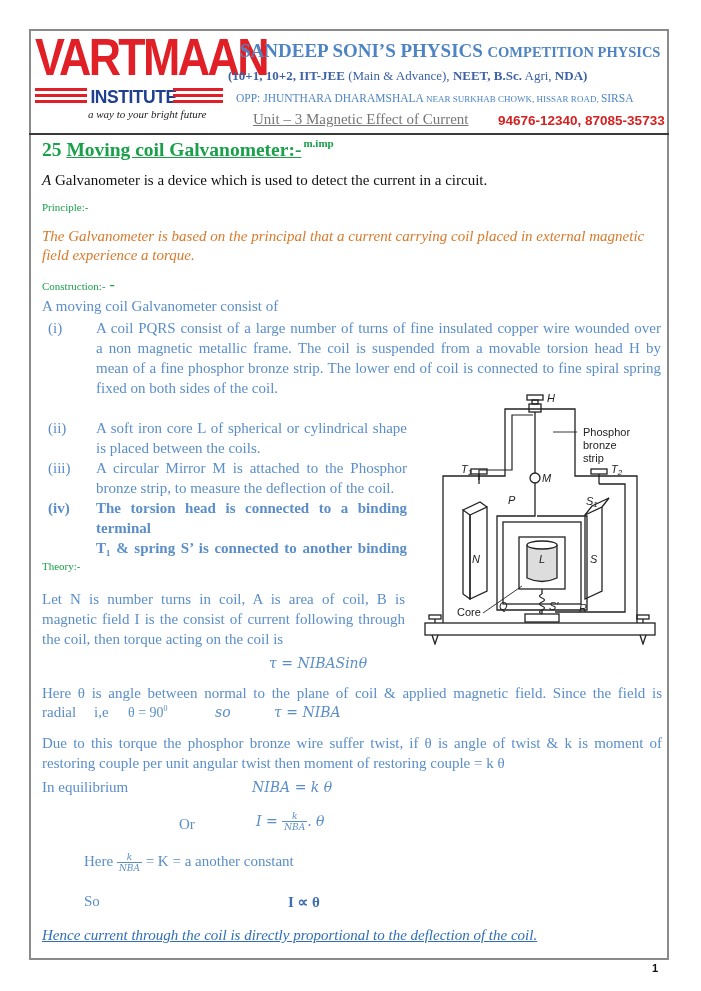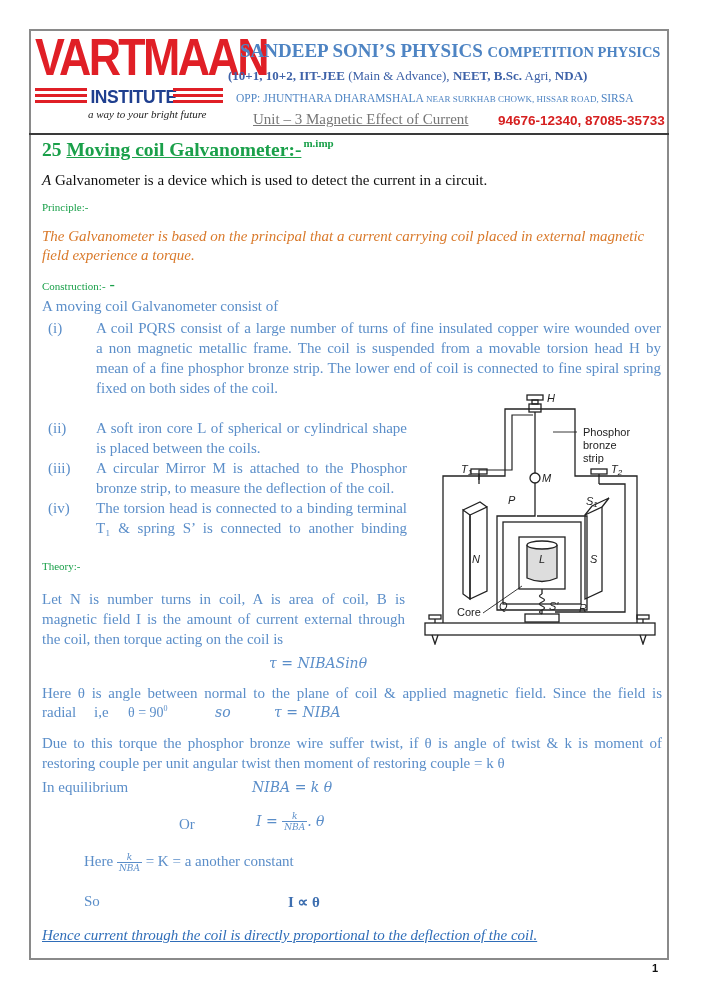--- a/index.html
+++ b/index.html
@@ -86,21 +86,21 @@
     <div>is placed between the coils.</div>
   </div>
 </div>
 <div class="item" style="left:48px;top:458px;width:360px;height:40px;">
   <span class="num">(iii)</span>
   <div class="body" style="width:311px;">
     <div style="text-align-last:justify">A circular Mirror M is attached to the Phosphor</div>
     <div>bronze strip, to measure the deflection of the coil.</div>
   </div>
 </div>
-<div class="item" style="left:48px;top:498px;width:360px;height:60px;">
+<div class="item" style="left:48px;top:498px;width:360px;height:60px;font-weight:bold;">
   <span class="num">(iv)</span>
   <div class="body" style="width:311px;">
     <div style="text-align-last:justify">The torsion head is connected to a binding terminal</div>
     <div style="text-align-last:justify">T₁ &amp; spring S’ is connected to another binding</div>
   </div>
 </div>
 
 <svg class="diagram" viewBox="0 0 250 255" fill="none" stroke="#222" stroke-width="1.3">
 
   <rect x="10" y="233" width="230" height="12"></rect>
@@ -182,21 +182,21 @@
     <text x="42" y="226">Core</text>
     <text x="84" y="220" font-style="italic">Q</text>
     <text x="164" y="222" font-style="italic">R</text>
     <text x="134" y="220" font-style="italic">S'</text>
   </g>
 </svg>
 
 <div class="txt sec" style="left:42px;top:560px;">Theory:-</div>
 <div class="para" style="top:589px;width:363px;">
   <div style="text-align-last:justify">Let N is number turns in coil, A is area of coil, B is</div>
-  <div style="text-align-last:justify">magnetic field I is the amount of current external through</div>
+  <div style="text-align-last:justify">magnetic field I is the consist of current following through</div>
   <div>the coil, then torque acting on the coil is</div>
 </div>
 <div class="txt math" style="left:269px;top:655px;">τ  = NIBASinθ</div>
 
 <div class="para" style="top:683px;">
   <div style="text-align-last:justify">Here θ is angle between normal to the plane of coil &amp; applied magnetic field.  Since the field is</div>
 </div>
 <div class="txt blue" style="left:42px;top:704px;font-size:15px;">
   <span>radial</span>
   <span style="position:absolute;left:52px;white-space:nowrap">i,e</span>

